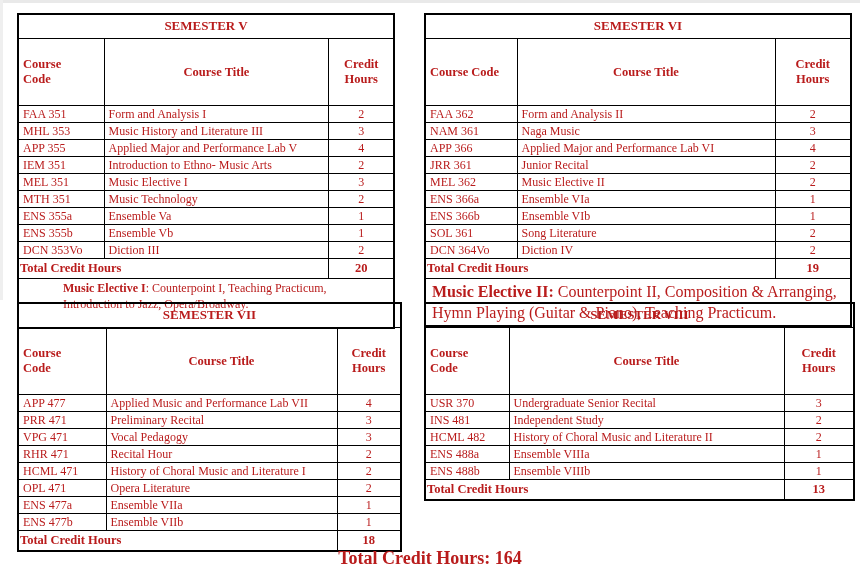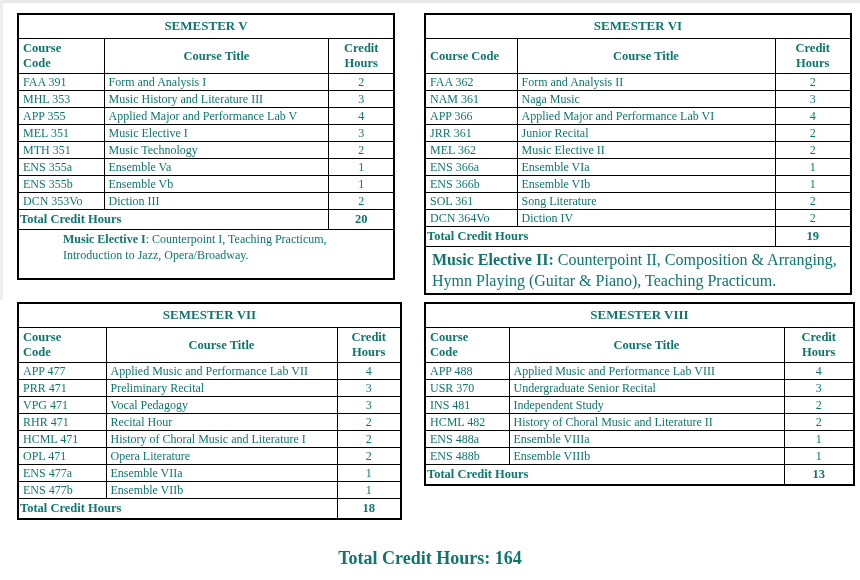--- a/index.html
+++ b/index.html
@@ -2,21 +2,21 @@
 <html><head>
 <meta charset="utf-8">
 <style>
   html, body { margin: 0; padding: 0; background: #ffffff; }
   .page {
     position: relative;
     width: 860px;
     height: 566px;
     background: #ffffff;
     font-family: "Liberation Serif", serif;
-    color: #0f766e;
+    color: #b91c1c;
     overflow: hidden;
   }
   
   .edge-top  { position:absolute; left:0; top:0; width:860px; height:3px; background:#e9e9e9; }
   .edge-left { position:absolute; left:0; top:0; width:3px; height:300px; background:#efefef; }
 
   section.sem { position: absolute; }
   #t0 { left: 17px;  top: 13px;  width: 378px; }
   #t1 { left: 424px; top: 13px;  width: 428px; }
   #t2 { left: 17px;  top: 302px; width: 385px; }
@@ -45,21 +45,21 @@
   .header-row td {
     font-weight: bold;
     font-size: 12.5px;
     vertical-align: middle;
     padding: 2px 4px;
     height: 30px;
     line-height: 1.2;
   }
   .h-code { text-align: left; }
   .h-title, .h-credit { text-align: center; }
-  .h-credit .hwrap { max-width: 44px; margin: 0 auto; }
+  .h-credit .hwrap { max-width: 44px; margin: 16px auto; }
   section.wrap-code .h-code .hwrap { max-width: 52px; }
 
   .data-row td {
     font-size: 12px;
     padding: 0 4px;
     height: 16px;
     line-height: 1.25;
     white-space: nowrap;
   }
   .credit, .total-value { text-align: center; }
@@ -114,33 +114,38 @@
               <div class="hwrap">Course Code</div>
             </td>
             <td class="h-title">
               <div class="hwrap">Course Title</div>
             </td>
             <td class="h-credit">
               <div class="hwrap">Credit Hours</div>
             </td>
           </tr>
           <tr class="data-row">
-            <td class="code">FAA 391</td>
+            <td class="code">FAA 351</td>
             <td class="ctitle">Form and Analysis I</td>
             <td class="credit">2</td>
           </tr>
           <tr class="data-row">
             <td class="code">MHL 353</td>
             <td class="ctitle">Music History and Literature III</td>
             <td class="credit">3</td>
           </tr>
           <tr class="data-row">
             <td class="code">APP 355</td>
             <td class="ctitle">Applied Major and Performance Lab V</td>
             <td class="credit">4</td>
+          </tr>
+          <tr class="data-row">
+            <td class="code">IEM 351</td>
+            <td class="ctitle">Introduction to Ethno- Music Arts</td>
+            <td class="credit">2</td>
           </tr>
           <tr class="data-row">
             <td class="code">MEL 351</td>
             <td class="ctitle">Music Elective I</td>
             <td class="credit">3</td>
           </tr>
           <tr class="data-row">
             <td class="code">MTH 351</td>
             <td class="ctitle">Music Technology</td>
             <td class="credit">2</td>
@@ -332,25 +337,20 @@
               <div class="hwrap">Course Code</div>
             </td>
             <td class="h-title">
               <div class="hwrap">Course Title</div>
             </td>
             <td class="h-credit">
               <div class="hwrap">Credit Hours</div>
             </td>
           </tr>
           <tr class="data-row">
-            <td class="code">APP 488</td>
-            <td class="ctitle">Applied Music and Performance Lab VIII</td>
-            <td class="credit">4</td>
-          </tr>
-          <tr class="data-row">
             <td class="code">USR 370</td>
             <td class="ctitle">Undergraduate Senior Recital</td>
             <td class="credit">3</td>
           </tr>
           <tr class="data-row">
             <td class="code">INS 481</td>
             <td class="ctitle">Independent Study</td>
             <td class="credit">2</td>
           </tr>
           <tr class="data-row">

